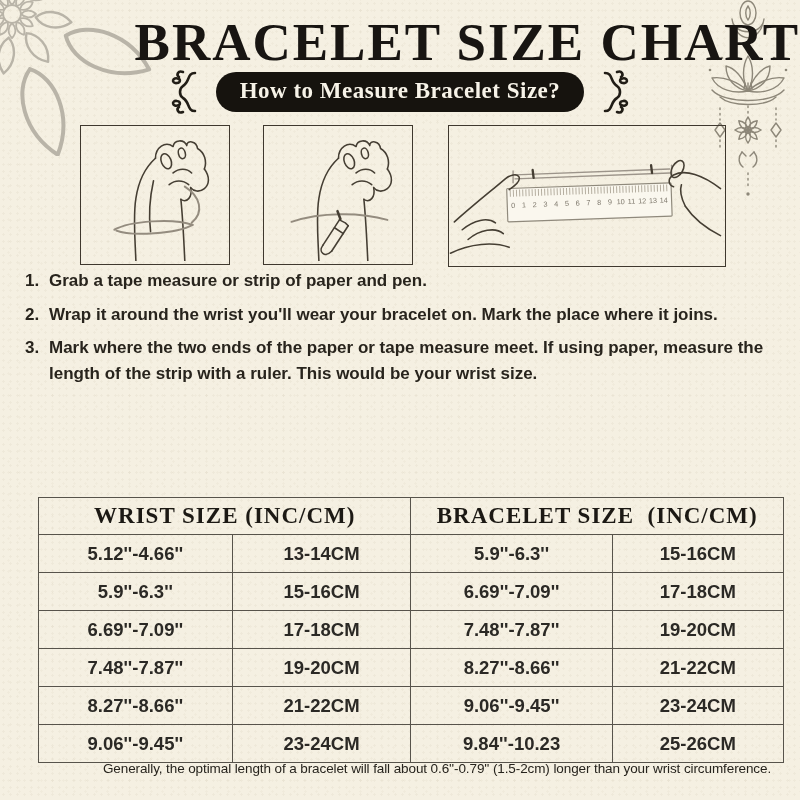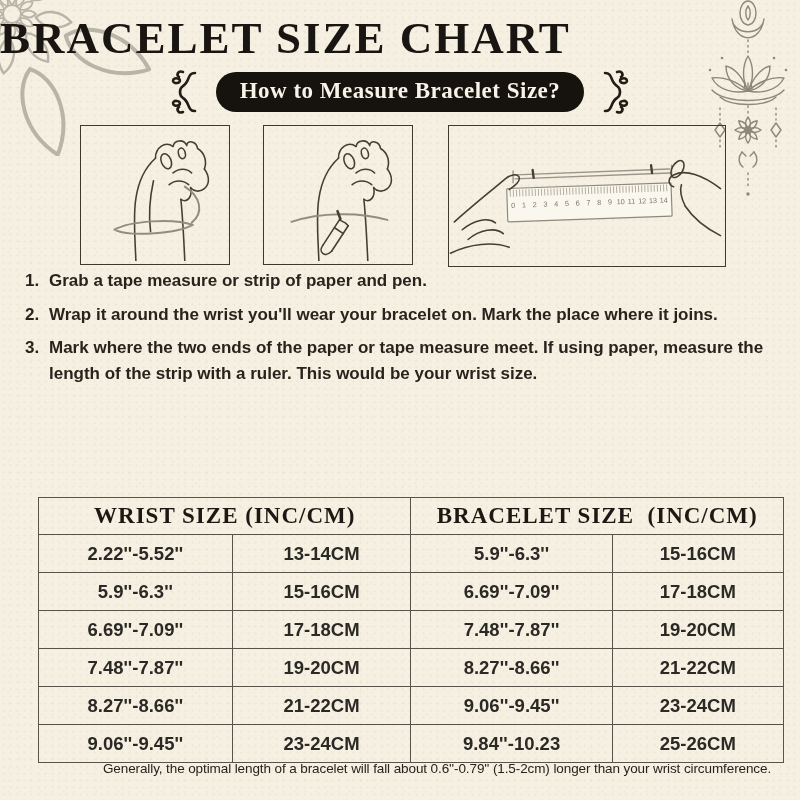--- a/index.html
+++ b/index.html
@@ -15,22 +15,22 @@
   svg{display:block}
   .line-art{stroke:#453e33;stroke-width:1.6;fill:none;stroke-linecap:round;stroke-linejoin:round}
   .tape{stroke:#948c7f;stroke-width:2;fill:none;stroke-linecap:round}
   .decor-mandala{position:absolute;left:-12px;top:-14px;}
   .decor-pendant{position:absolute;left:698px;top:0;}
   .decor-stroke{stroke:#8d8779;stroke-width:1.4;fill:none;stroke-linecap:round;stroke-linejoin:round}
   .decor-fill{fill:#8d8779;stroke:none}
   .mandala-stroke{stroke:#b9b4a8;fill:none;stroke-linecap:round;stroke-linejoin:round}
 
   .page-title{
-    position:absolute;top:12px;left:0;width:100%;text-align:left;margin:0;
-    font-family:"Liberation Serif",serif;font-weight:700;font-size:45px;
+    position:absolute;top:12px;left:0;width:100%;text-align:right;margin:0;
+    font-family:"Liberation Serif",serif;font-weight:700;font-size:53px;
     letter-spacing:2px;color:#181512;
   }
   .badge-row{
     position:absolute;top:69px;left:0;width:100%;height:46px;
     display:flex;align-items:center;justify-content:center;gap:13px;
   }
   .badge-pill{
     background:#16130e;color:#f7f3e8;border-radius:24px;
     font-family:"Liberation Serif",serif;font-weight:700;font-size:23px;
     padding:6px 24px 8px;letter-spacing:0.5px;white-space:nowrap;
@@ -300,21 +300,21 @@
         <col class="c4">
       </colgroup>
     <thead>
       <tr>
         <th colspan="2">WRIST SIZE (INC/CM)</th>
         <th colspan="2">BRACELET SIZE&nbsp; (INC/CM)</th>
       </tr>
     </thead>
     <tbody>
         <tr>
-          <td>2.22''-5.52''</td>
+          <td>5.12''-4.66''</td>
           <td>13-14CM</td>
           <td>5.9''-6.3''</td>
           <td>15-16CM</td>
         </tr>
         <tr>
           <td>5.9''-6.3''</td>
           <td>15-16CM</td>
           <td>6.69''-7.09''</td>
           <td>17-18CM</td>
         </tr>

